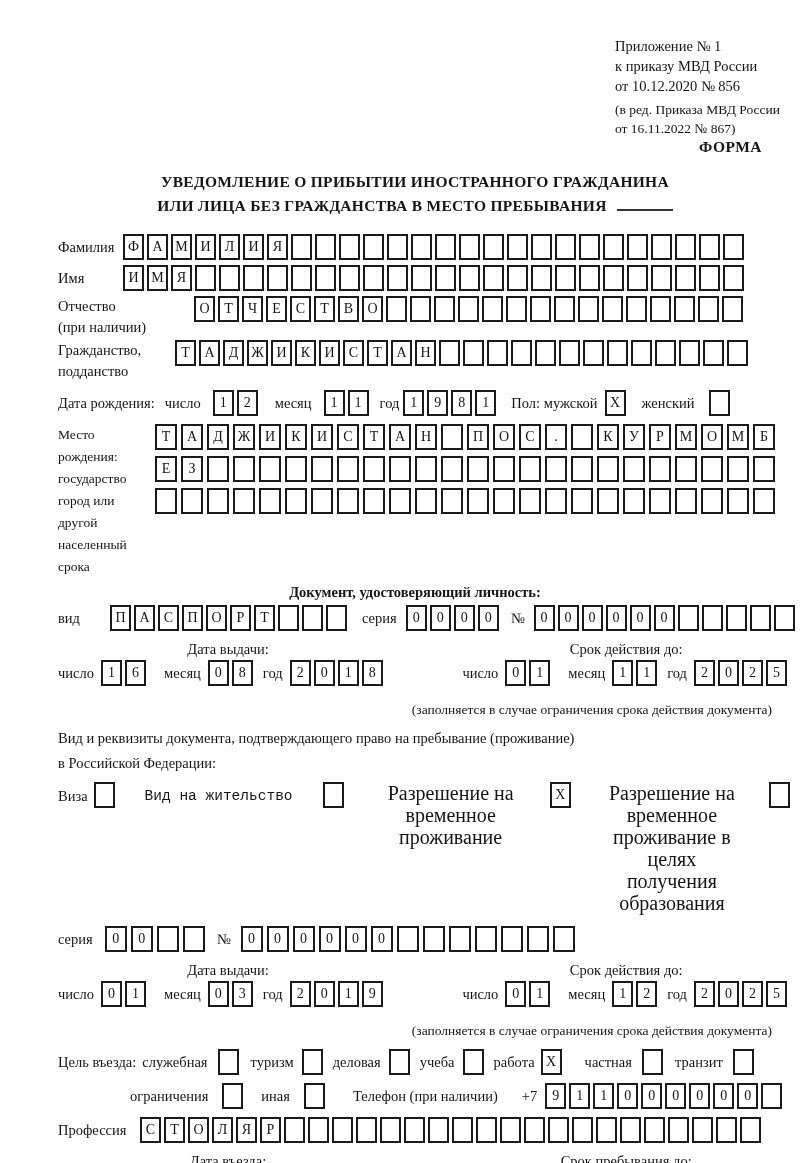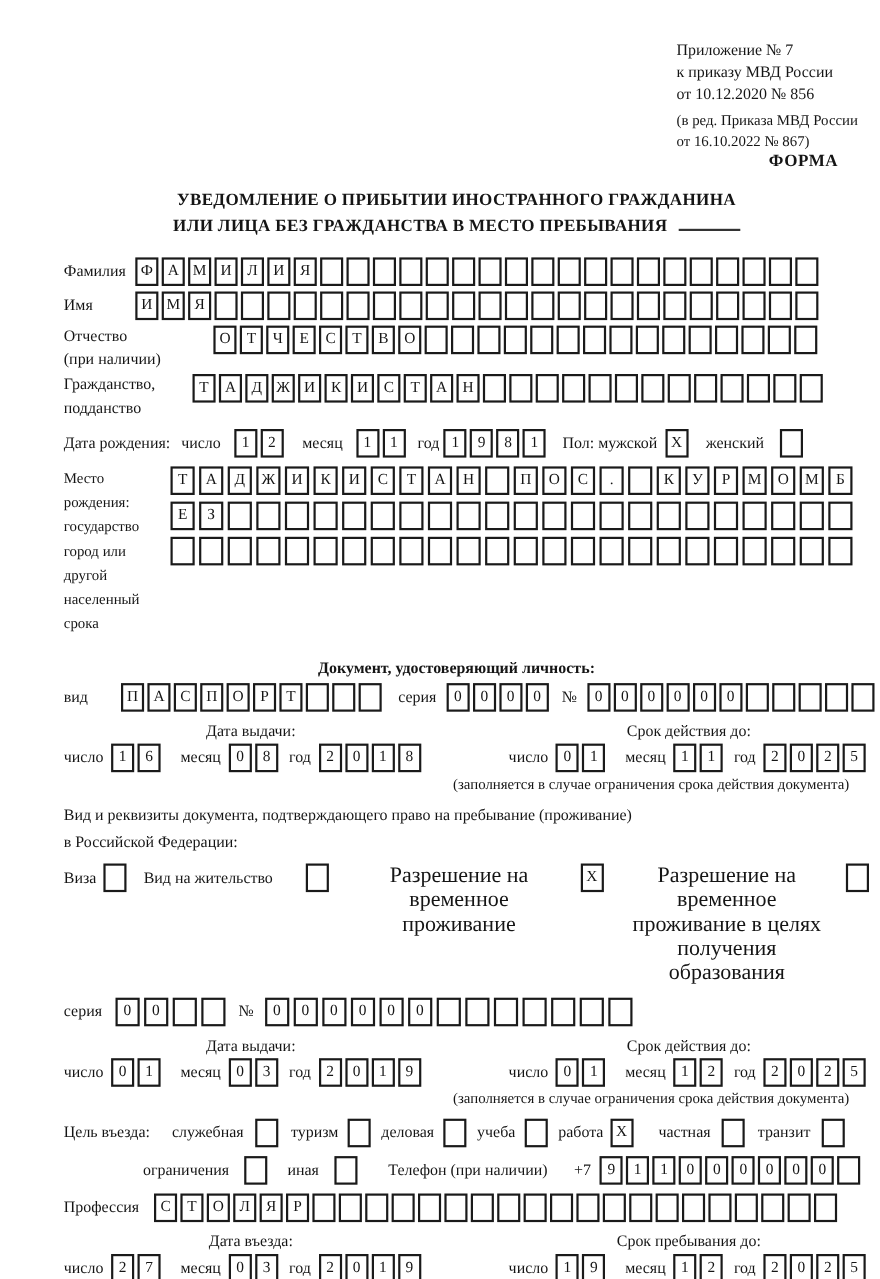--- a/index.html
+++ b/index.html
@@ -25,36 +25,36 @@
     margin-right:3px; display:inline-flex; align-items:center; justify-content:center;
     font-size:14px; background:#fff; flex:none;
   }
   .wide .cell, .cell.w{width:22px; margin-right:4px;}
   .chk .cell{margin-right:0;}
 
   .center-head{width:714px; text-align:center; font-weight:bold; font-size:14.5px; margin-top:10px;}
   .dates-row{display:flex; margin-top:10px;}
   .date-caption{text-align:center; font-size:14.5px; margin-bottom:2px;}
   .date-line{display:flex; align-items:center; gap:7px; font-size:14.5px;}
-  .note{width:714px; text-align:right; font-size:13.5px; margin-top:3px;}
+  .note{width:714px; text-align:right; font-size:13.5px; margin-top:16px;}
   .plain{font-size:14.5px; line-height:25px; margin-top:8px;}
   .opt-text{font-size:20px; line-height:22px; text-align:center;}
 </style>
 </head>
 <body>
 
 <div class="page">
 
   <div class="annex">
-    <div>Приложение № 7</div>
+    <div>Приложение № 1</div>
     <div>к приказу МВД России</div>
     <div>от 10.12.2020 № 856</div>
     <div class="ed">
       <div>(в ред. Приказа МВД России</div>
-      <div>от 16.10.2022 № 867)</div>
+      <div>от 16.11.2022 № 867)</div>
     </div>
   </div>
 
   <div class="forma">ФОРМА</div>
 
   <div class="title">
     <div>УВЕДОМЛЕНИЕ О ПРИБЫТИИ ИНОСТРАННОГО ГРАЖДАНИНА</div>
     <div><span>ИЛИ ЛИЦА БЕЗ ГРАЖДАНСТВА В МЕСТО ПРЕБЫВАНИЯ</span><span class="blank"></span></div>
   </div>
 
@@ -299,21 +299,21 @@
           <span class="cell"></span>
           <span class="cell"></span>
           <span class="cell"></span>
           <span class="cell"></span>
           <span class="cell"></span>
           <span class="cell"></span>
         </div>
     </div>
   </div>
 
-  <div class="center-head" style="margin-top:22px;">Документ, удостоверяющий личность:</div>
+  <div class="center-head" style="margin-top:6px;">Документ, удостоверяющий личность:</div>
 
   <div class="row c" style="margin-top:4px;">
     <div class="sub" style="width:52px;">вид</div>
     <div class="cells">
         <span class="cell">П</span>
         <span class="cell">А</span>
         <span class="cell">С</span>
         <span class="cell">П</span>
         <span class="cell">О</span>
         <span class="cell">Р</span>
@@ -394,21 +394,21 @@
   <div class="note">(заполняется в случае ограничения срока действия документа)</div>
 
   <div class="plain">Вид и реквизиты документа, подтверждающего право на пребывание (проживание)</div>
   <div class="plain" style="margin-top:0;">в Российской Федерации:</div>
 
   <div class="row" style="margin-top:6px; align-items:flex-start;">
     <div class="sub" style="line-height:28px;">Виза</div>
     <div class="cells chk" style="margin-left:6px;">
         <span class="cell"></span>
       </div>
-    <div class="sub" style="margin-left:16px; line-height:28px;">Вид на жительство</div>
+    <div class="sub" style="margin-left:30px; line-height:28px;font-family:Liberation Mono, monospace;">Вид на жительство</div>
     <div class="cells chk" style="margin-left:30px;">
         <span class="cell"></span>
       </div>
     <div class="opt-text" style="margin-left:22px;">
       <div>Разрешение на временное</div>
       <div>проживание</div>
     </div>
     <div class="cells chk" style="margin-left:14px;">
         <span class="cell">X</span>
       </div>
@@ -491,21 +491,21 @@
             <span class="cell">2</span>
             <span class="cell">5</span>
           </span>
       </div>
     </div>
   </div>
   <div class="note">(заполняется в случае ограничения срока действия документа)</div>
 
   <div class="row c" style="margin-top:10px;">
     <div class="sub">Цель въезда:</div>
-    <div class="sub" style="margin-left:20px;text-align:right;">служебная</div>
+    <div class="sub" style="margin-left:6px;text-align:right;">служебная</div>
     <div class="cells chk" style="margin-left:10px;">
         <span class="cell"></span>
       </div>
     <div class="sub" style="margin-left:12px;">туризм</div>
     <div class="cells chk" style="margin-left:8px;">
         <span class="cell"></span>
       </div>
     <div class="sub" style="margin-left:10px;">деловая</div>
     <div class="cells chk" style="margin-left:8px;">
         <span class="cell"></span>

